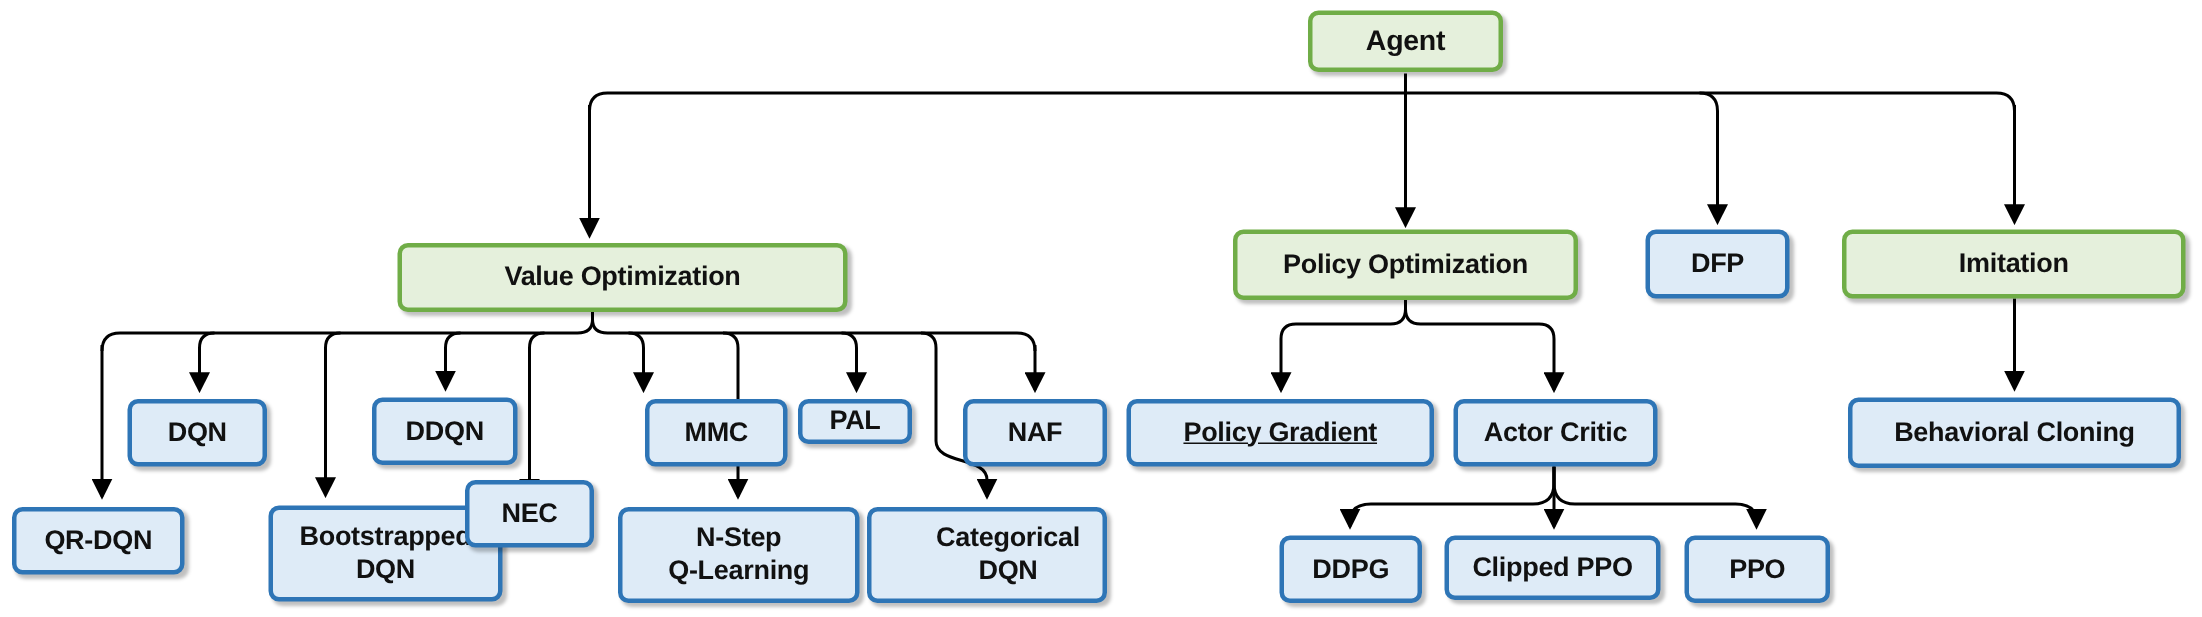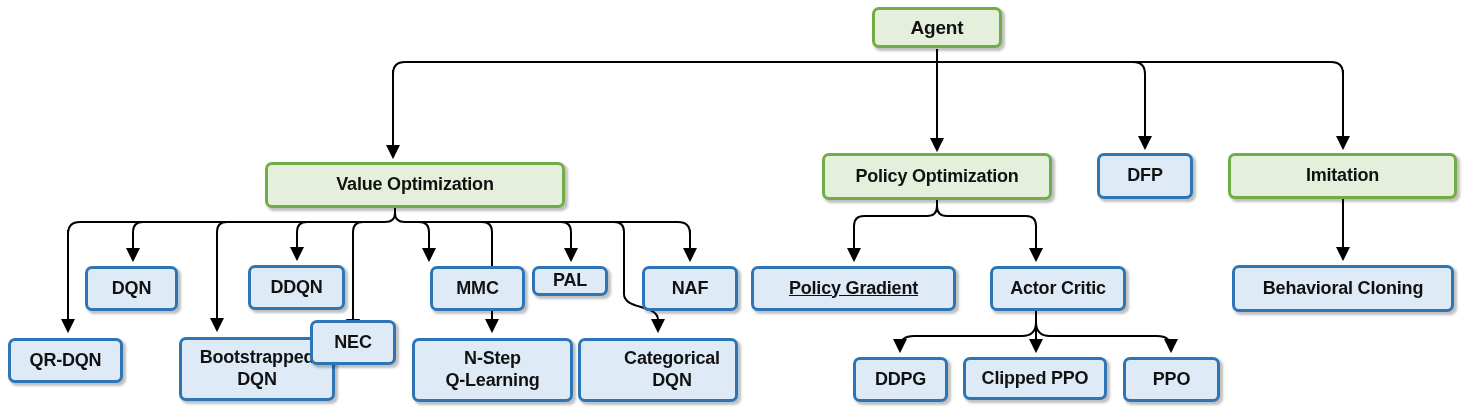--- a/index.html
+++ b/index.html
@@ -102,21 +102,21 @@
   <div class="node green" style="left:822px; top:153px; width:230px; height:47px;">Policy Optimization</div>
   <div class="node blue" style="left:1097px; top:153px; width:96px; height:46px;">DFP</div>
   <div class="node green" style="left:1228px; top:153px; width:229px; height:46px;">Imitation</div>
 
   <div class="node blue" style="left:85px; top:266px; width:93px; height:45px;">DQN</div>
   <div class="node blue" style="left:248px; top:265px; width:97px; height:45px;">DDQN</div>
   <div class="node blue" style="left:382px; top:266px; width:95px; height:45px;margin-left:48px;">MMC</div>
   <div class="node blue" style="left:532px; top:266px; width:76px; height:30px;">PAL</div>
   <div class="node blue" style="left:642px; top:266px; width:96px; height:45px;">NAF</div>
   <div class="node blue" style="left:751px; top:266px; width:205px; height:45px;text-decoration:underline;">Policy Gradient</div>
-  <div class="node blue" style="left:990px; top:266px; width:136px; height:45px;">Actor Critic</div>
+  <div class="node blue" style="left:969px; top:266px; width:136px; height:45px;">Actor Critic</div>
   <div class="node blue" style="left:1232px; top:265px; width:222px; height:47px;">Behavioral Cloning</div>
 
   <div class="node blue" style="left:8px; top:338px; width:115px; height:45px;">QR-DQN</div>
   <div class="node blue" style="left:135px; top:337px; width:156px; height:64px;margin-left:44px;">Bootstrapped
 DQN</div>
   <div class="node blue" style="left:310px; top:320px; width:86px; height:45px;text-align:center;">NEC</div>
   <div class="node blue" style="left:412px; top:338px; width:161px; height:64px;">N-Step
 Q-Learning</div>
   <div class="node blue" style="left:578px; top:338px; width:160px; height:64px;padding-left:28px;">Categorical
 DQN</div>

